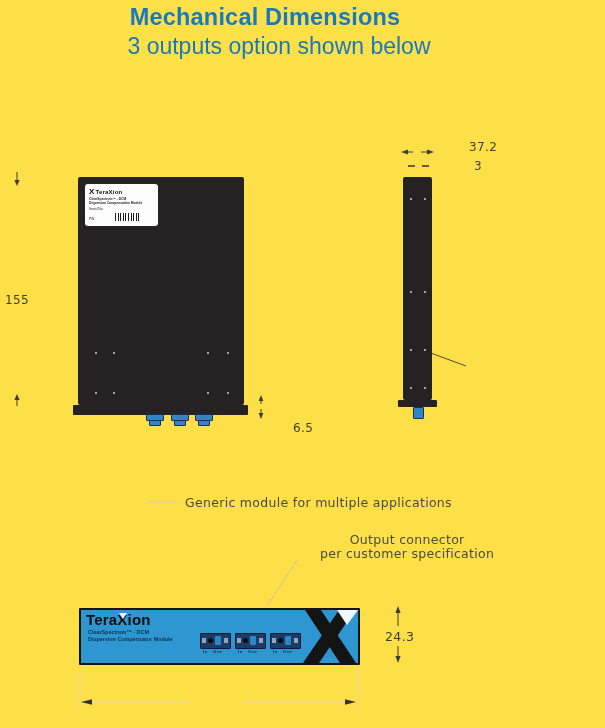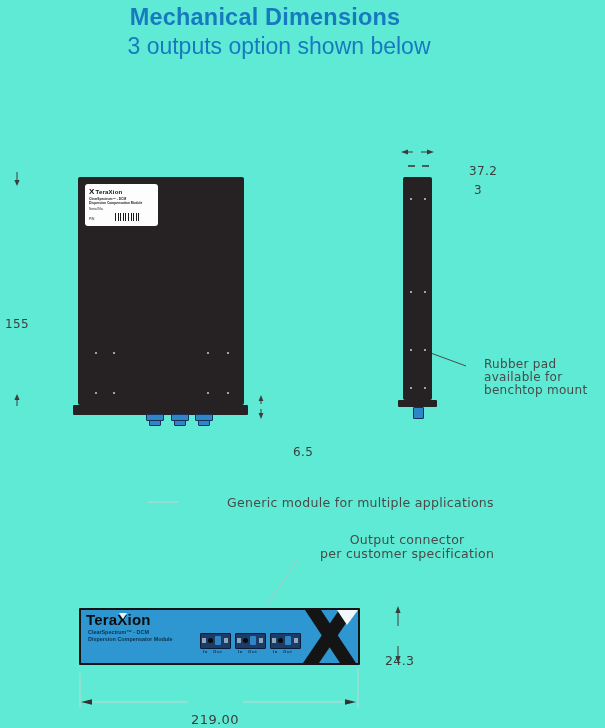--- a/index.html
+++ b/index.html
@@ -1,24 +1,24 @@
 <!DOCTYPE html>
 <html><head>
 <meta charset="utf-8">
 <style>
   html,body{margin:0;padding:0;background:#ffffff;}
-  #canvas{position:relative;width:605px;height:728px;background:#5eead4;overflow:hidden;
+  #canvas{position:relative;width:605px;height:728px;background:#fde047;overflow:hidden;
           font-family:"Liberation Sans",sans-serif;}
   .abs{position:absolute;}
   
   .hdr{left:0;top:2px;width:530px;text-align:center;color:#177abf;}
   .hdr .t1{font-size:23.5px;font-weight:bold;line-height:30px;letter-spacing:.2px;}
   .hdr .t2{font-size:23px;font-weight:normal;line-height:29px;margin-left:28px;}
   
-  .dim{font-family:"DejaVu Sans",sans-serif;color:#3d3d3d;font-size:12px;letter-spacing:.4px;margin-top:24px;}
+  .dim{font-family:"DejaVu Sans",sans-serif;color:#3d3d3d;font-size:12px;letter-spacing:.4px;}
   .cap{font-family:"DejaVu Sans",sans-serif;color:#4a4a4a;font-size:12px;letter-spacing:.3px;}
   
   .blackbody{background:#262223;border-radius:2px;}
   .flange{background:#262223;border-radius:1px;}
   .hole{position:absolute;width:2px;height:2px;border-radius:50%;background:#cfcfcf;}
   
   .lbl{left:85px;top:184px;width:73px;height:42px;background:#fdfdfd;border-radius:3px;}
   .lbl .logo{position:absolute;left:4px;top:3px;color:#111;font-weight:bold;font-size:6px;letter-spacing:.2px;}
   .lbl .logo .xm{font-size:8px;margin-right:1px;}
   .tiny{position:absolute;font-size:6px;color:#222;transform-origin:0 0;transform:scale(.55);white-space:nowrap;}
@@ -153,27 +153,22 @@
     <div class="hole" style="left:7px;top:114px;"></div>
     <div class="hole" style="left:21px;top:114px;"></div>
     <div class="hole" style="left:7px;top:172px;"></div>
     <div class="hole" style="left:21px;top:172px;"></div>
     <div class="hole" style="left:7px;top:210px;"></div>
     <div class="hole" style="left:21px;top:210px;"></div>
   </div>
   <div class="abs flange" style="left:398px;top:400px;width:39px;height:7px;"></div>
   <div class="abs stab"></div>
 
-  <div class="abs cap" style="left:484px;top:358px;line-height:13px;">
-    <div>Rubber pad</div>
-    <div>available for</div>
-    <div>benchtop mount</div>
-  </div>
-
-  <div class="abs cap" style="left:185px;top:495px;font-size:12.5px;margin-left:42px;">Generic module for multiple applications</div>
+
+  <div class="abs cap" style="left:185px;top:495px;font-size:12.5px;">Generic module for multiple applications</div>
   <div class="abs cap" style="left:320px;top:533px;line-height:14px;font-size:12.5px;text-align:center;">
     <div>Output connector</div>
     <div>per customer specification</div>
   </div>
 
   <div class="abs panel">
     <div class="brand">TeraXion</div>
     <div class="wtri"></div>
     <div class="pline" style="left:7px;top:19px;">ClearSpectrum™ - DCM</div>
     <div class="pline" style="left:7px;top:26px;">Dispersion Compensator Module</div>
@@ -207,18 +202,14 @@
 
     <svg class="abs" style="left:222px;top:0;" width="55" height="53" viewBox="0 0 55 53">
       <polygon points="0,53 16,53 52,0 36,0" fill="#141414"></polygon>
       <polygon points="2,0 18,0 53,53 37,53" fill="#141414"></polygon>
       <polygon points="34,0 55,0 44,15" fill="#f2f7fb"></polygon>
     </svg>
   </div>
 
   <div class="abs dim" style="left:385px;top:629px;font-size:12.5px;">24.3</div>
 
-  <div class="abs dim" style="left:165px;top:688px;width:100px;text-align:center;font-size:13px;line-height:15px;">
-    <div>219.00</div>
-    <div>(42HP)</div>
-  </div>
 
 </div>
 
 </body></html>

